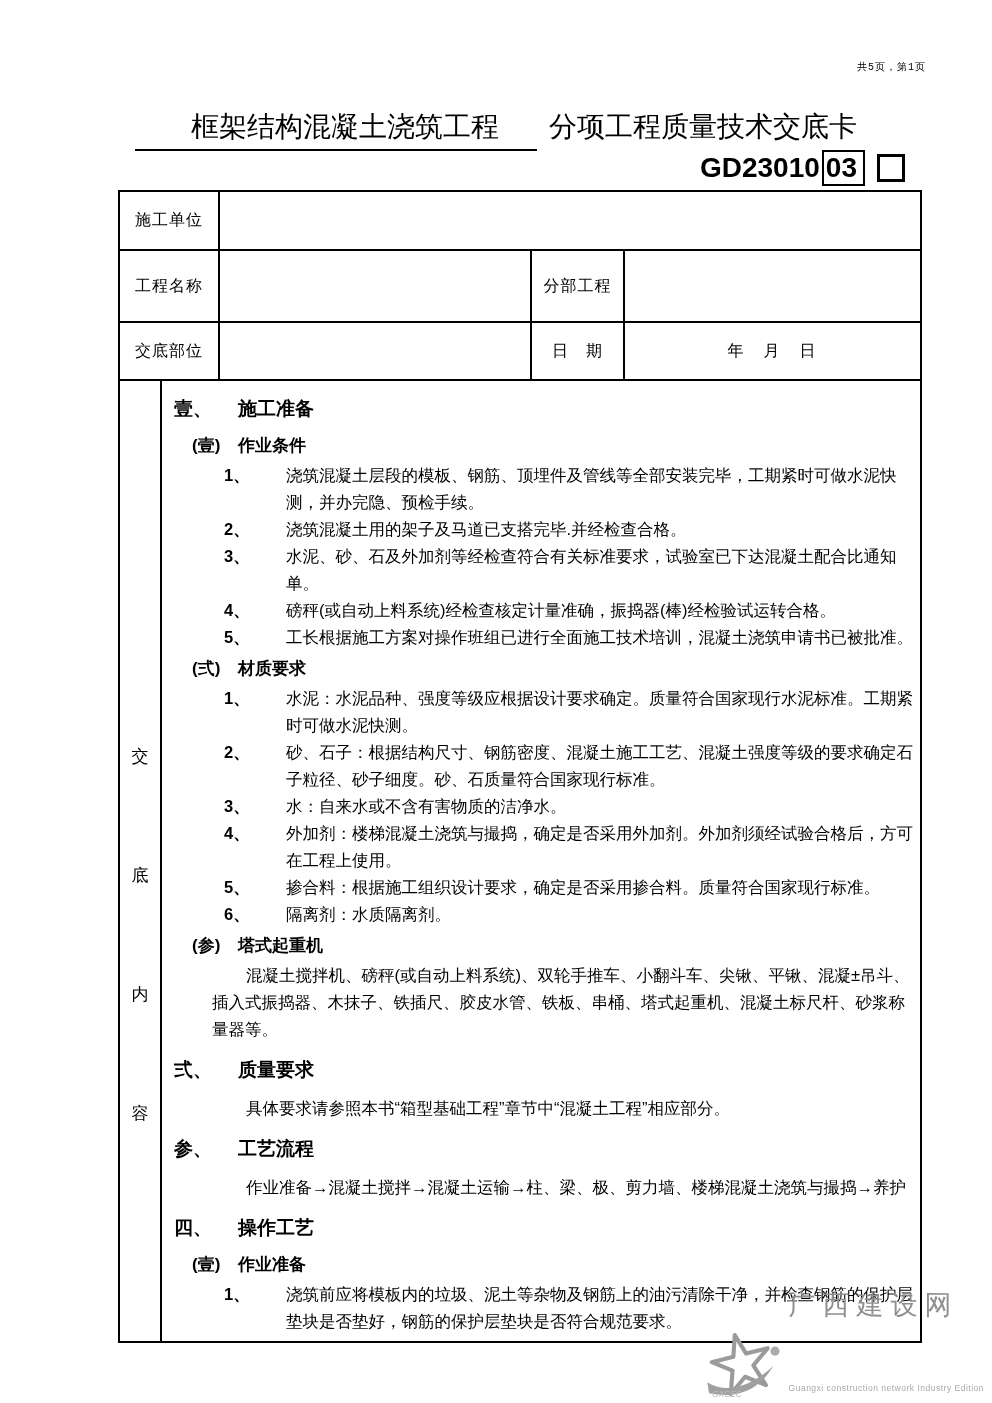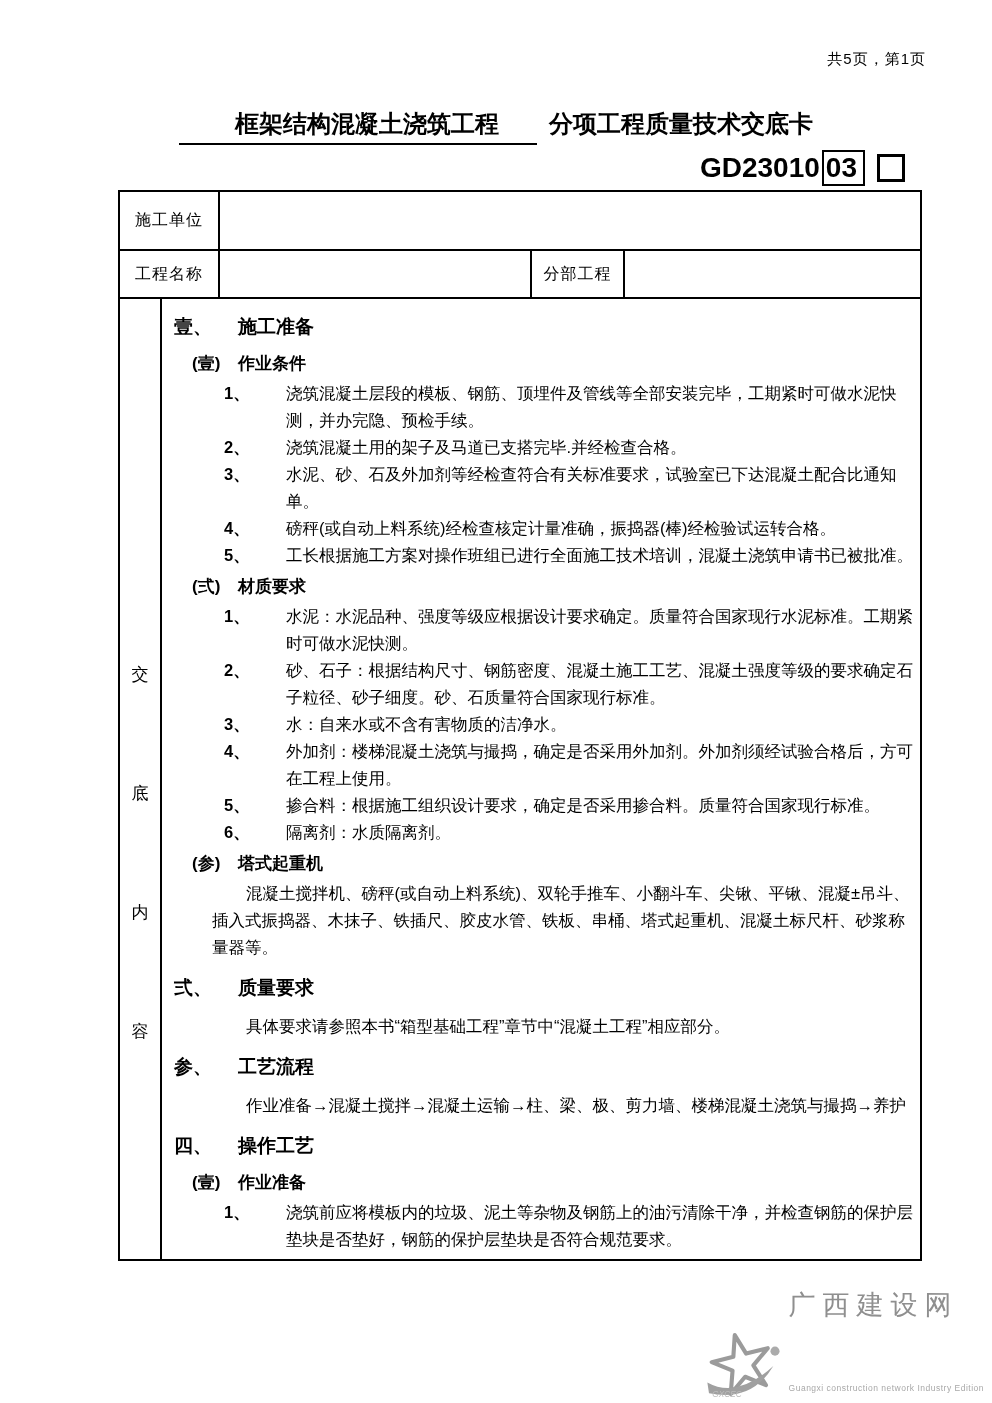--- a/index.html
+++ b/index.html
@@ -3,26 +3,26 @@
 <meta charset="utf-8">
 <style>
   * { margin:0; padding:0; box-sizing:border-box; }
   html,body { background:#fff; }
   body { font-family:"Liberation Sans", sans-serif; color:#000; }
   .page {
     position:relative; width:992px; height:1403px; margin:0 auto;
     background:#fff; overflow:hidden;
   }
   .page-info {
-    position:absolute; top:50px; right:66px;
-    font-size:15px; letter-spacing:1px;
+    position:absolute; top:60px; right:66px;
+    font-size:10px; letter-spacing:1px;font-family:Liberation Mono, monospace;
   }
   .title-line {
     position:absolute; top:108px; left:0; width:100%;
-    text-align:center; font-size:24px; font-weight:bold; white-space:nowrap;
+    text-align:center; font-size:28px; font-weight:normal; white-space:nowrap;
   }
   .title-underlined {
     display:inline-block; border-bottom:2px solid #000;
     padding:0 38px 3px 56px;
   }
   .title-rest { display:inline-block; margin-left:12px; }
   .code-line {
     position:absolute; top:150px; right:87px;
     font-size:28px; font-weight:bold; display:flex; align-items:center;
   }
@@ -35,21 +35,21 @@
     border:3px solid #000; margin-left:12px;
   }
   table.doc-table {
     position:absolute; top:190px; left:118px;
     border-collapse:collapse; table-layout:fixed;
   }
   table.doc-table td { border:2px solid #000; font-size:16px; vertical-align:middle; }
   td.lbl { text-align:center; letter-spacing:1px; }
   td.val {}
   td.val-center { text-align:center; letter-spacing:2px; }
-  tr.r1 { height:59px; } tr.r2 { height:48px; } tr.r3 { height:58px; }
+  tr.r1 { height:59px; } tr.r2 { height:72px; } tr.r3 { height:58px; }
   tr.r4 { height:962px; }
   td.side-cell { vertical-align:top; }
   .side-label {
     display:flex; flex-direction:column; align-items:center;
     padding-top:148px; gap:96px; font-size:17px;
   }
   td.content-cell { vertical-align:top; padding:8px 6px 0 6px; overflow:hidden; }
   .content-inner { width:100%; height:946px; overflow:hidden; font-size:16.5px; line-height:27px; }
   .blk { display:flex; }
   .blk .num { flex-shrink:0; }
@@ -101,20 +101,26 @@
         <tr class="r1">
       <td class="lbl" colspan="2">施工单位</td>
       <td class="val" colspan="3"></td>
     </tr>
     <tr class="r2">
       <td class="lbl" colspan="2">工程名称</td>
       <td class="val"></td>
       <td class="lbl">分部工程</td>
       <td class="val"></td>
     </tr>
+    <tr class="r3">
+      <td class="lbl" colspan="2">交底部位</td>
+      <td class="val"></td>
+      <td class="lbl">日　期</td>
+      <td class="val val-center">年　月　日</td>
+    </tr>
     <tr class="r4">
       <td class="side-cell">
         <div class="side-label">
           <span>交</span>
           <span>底</span>
           <span>内</span>
           <span>容</span>
         </div>
       </td>
       <td class="content-cell" colspan="4">

